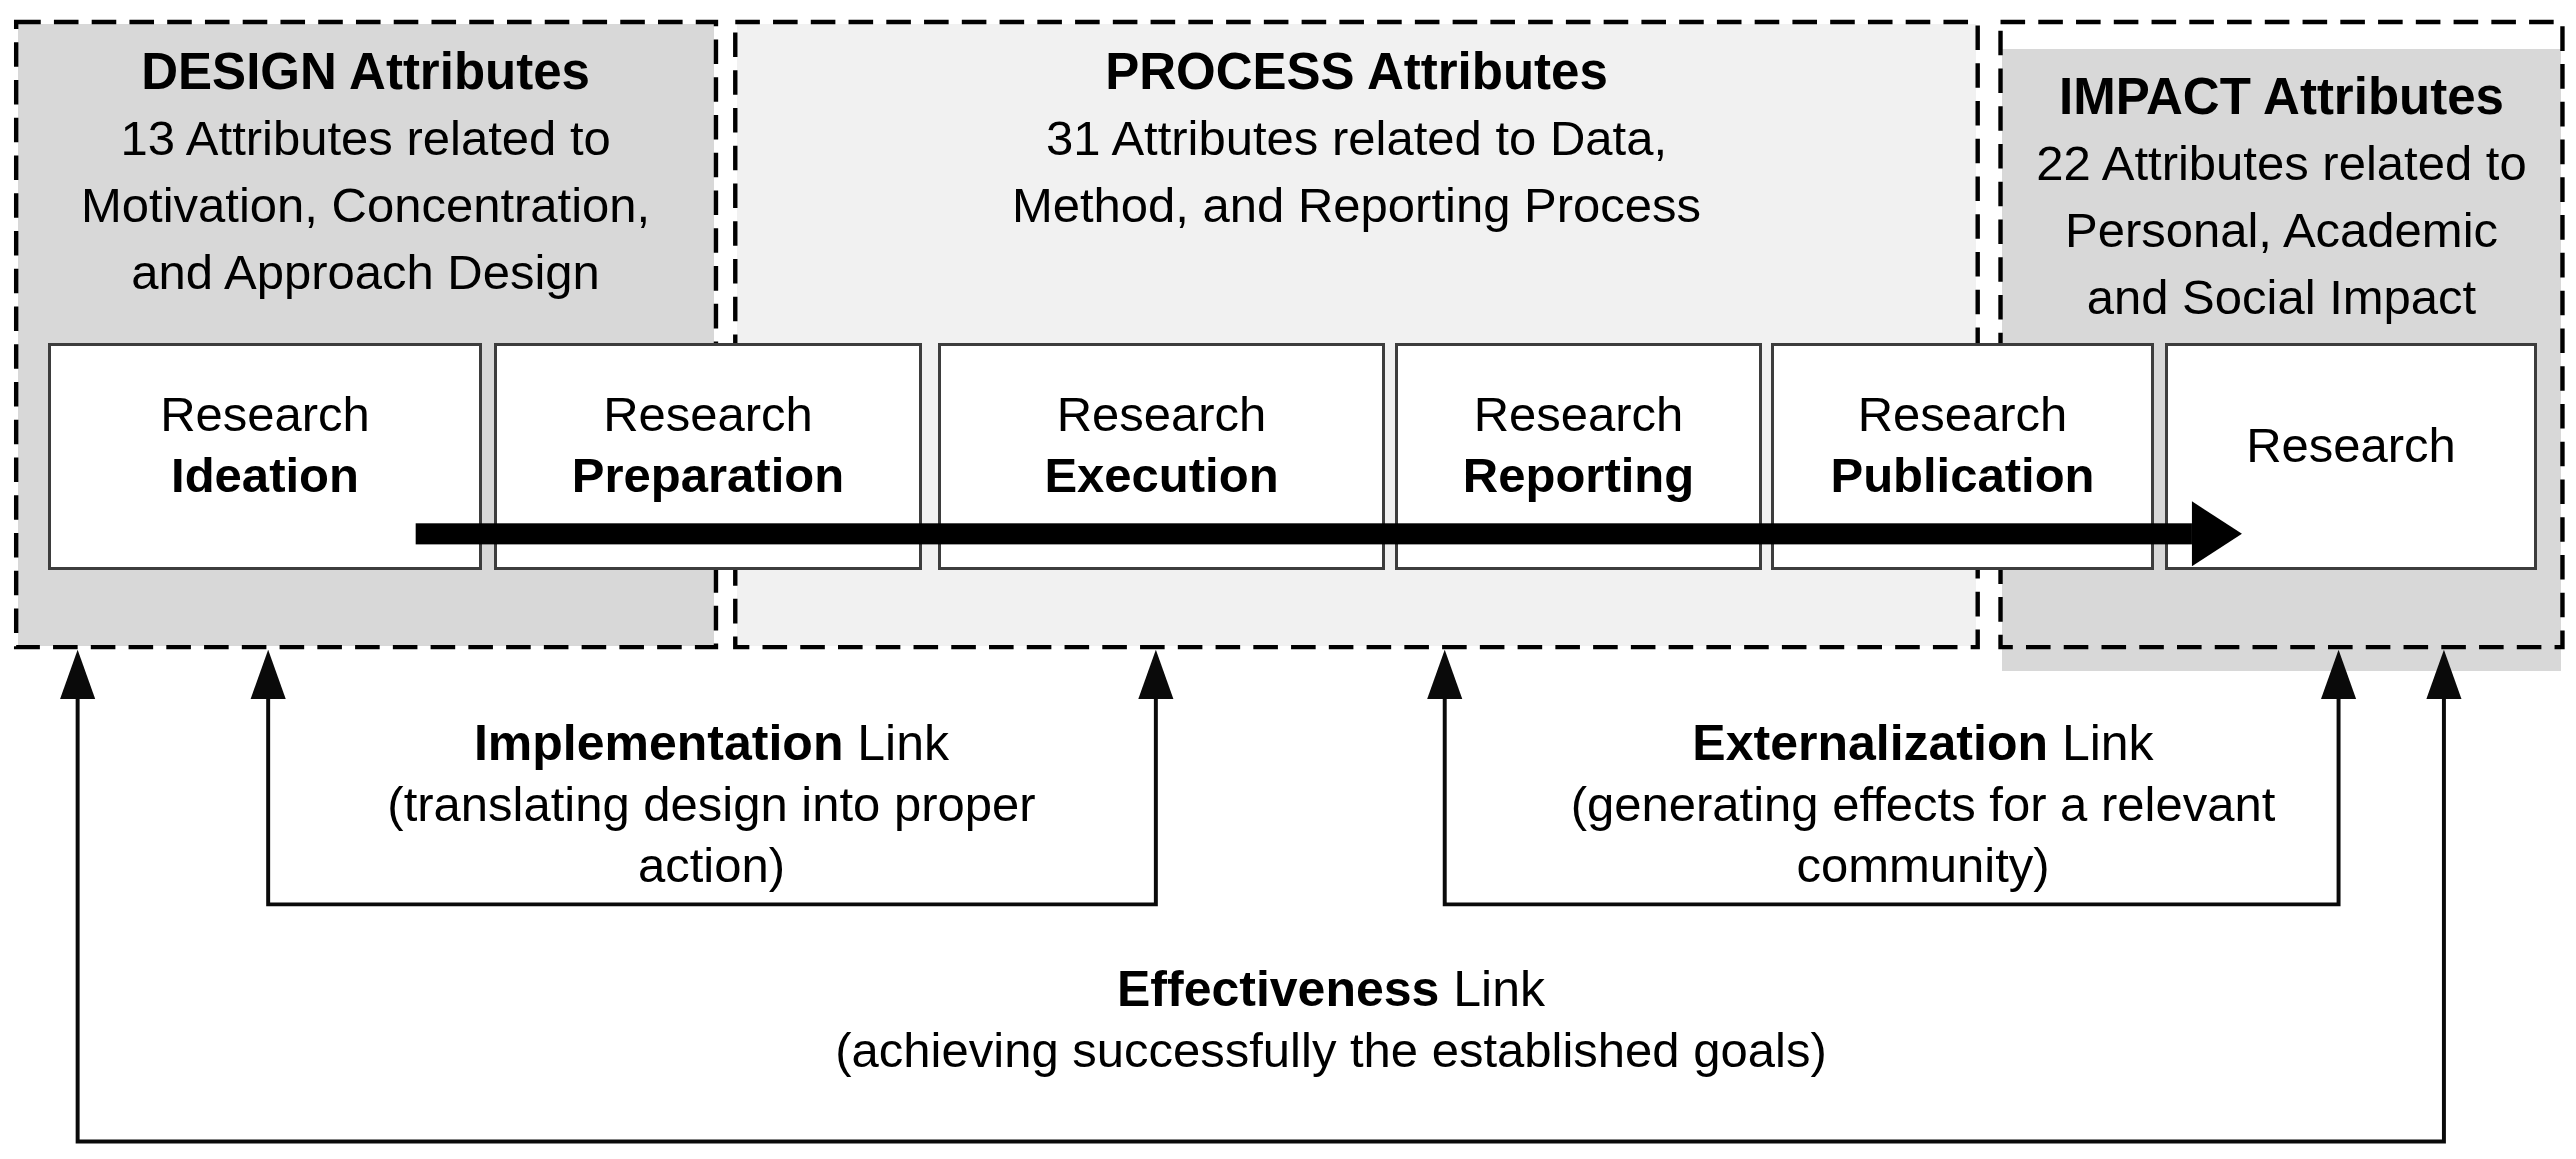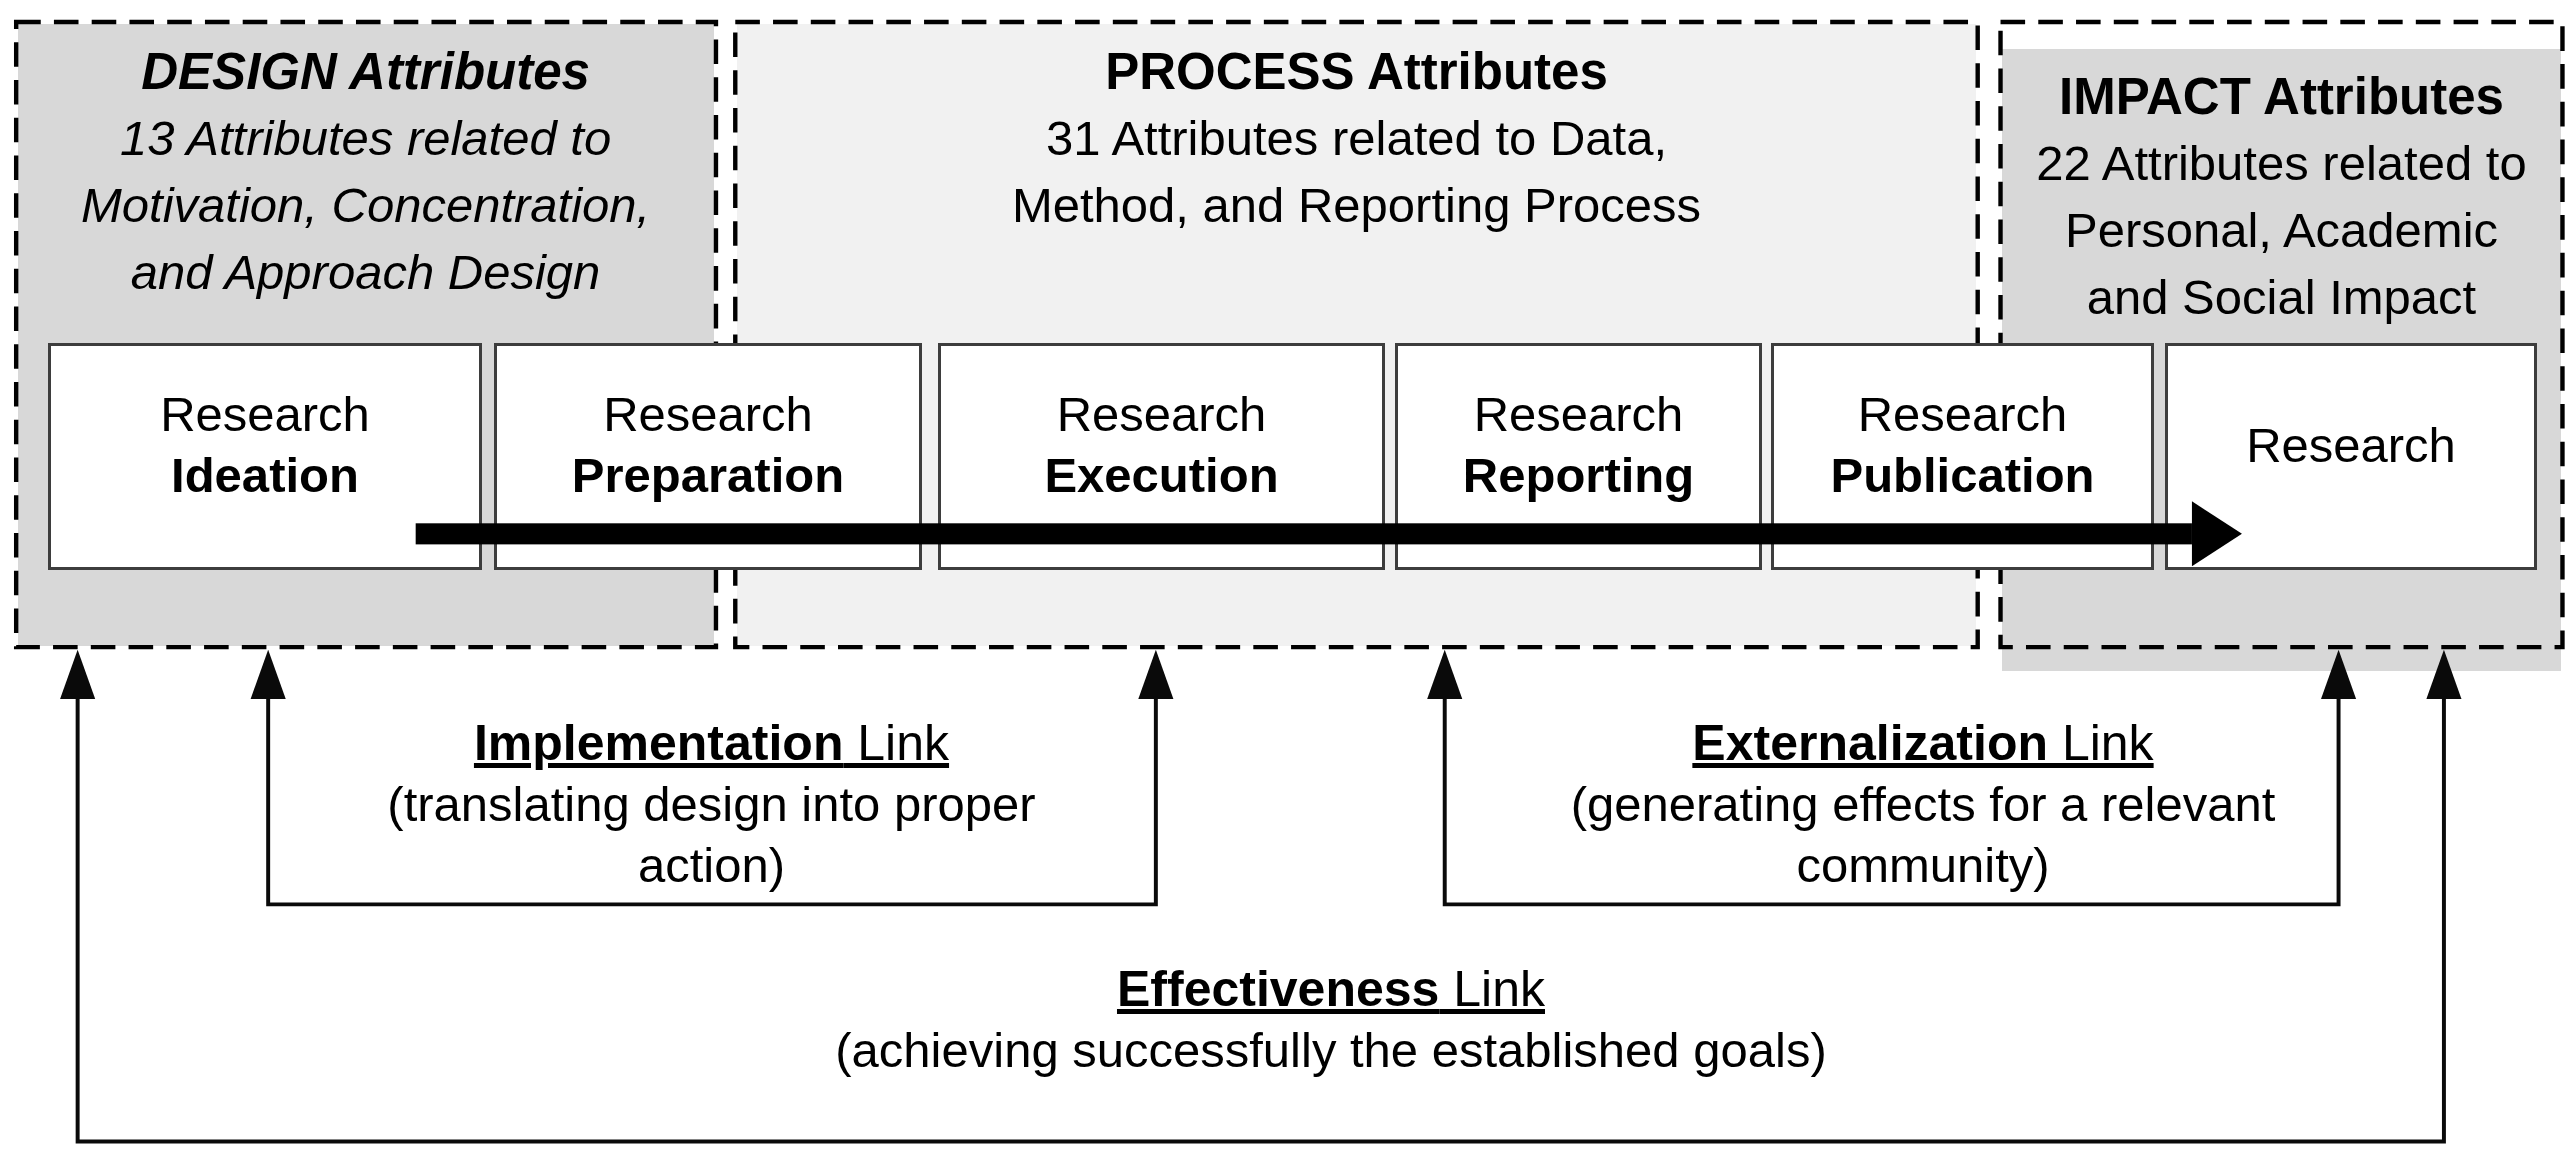--- a/index.html
+++ b/index.html
@@ -19,21 +19,21 @@
   .canvas {
     position: relative;
     width: 2576px;
     height: 1159px;
     background: #ffffff;
     overflow: hidden;
   }
 
   
   .panel { position: absolute; z-index: 1; }
-  .panel.design  { left: 17.6px;   top: 24px; width: 696px;  height: 622px; background: var(--panel-fill-dark); font-style: italic; }
+  .panel.design  { left: 17.6px;   top: 24px; width: 696px;  height: 622px; background: var(--panel-fill-dark); }
   .panel.process { left: 737px;  top: 24px; width: 1239px; height: 622px; background: var(--panel-fill-light); }
   .panel.impact  { left: 2002px; top: 24px; width: 559px;  height: 622px; background: var(--panel-fill-dark); margin-top: 25px; }
 
   .panel-text {
     position: absolute;
     left: 0; right: 0; top: 14px;
     text-align: center;
     line-height: 67px;
     z-index: 2;
   }
@@ -63,21 +63,21 @@
   }
   .stage .stage-line2 { font-weight: 700; text-align: right; }
 
   
   .link-label {
     position: absolute;
     text-align: center;
     z-index: 5;
     line-height: 61px;
   }
-  .link-title { font-size: 50px; text-decoration: underline; }
+  .link-title { font-size: 50px; }
   .link-title .bold { font-weight: 700; }
   .link-desc { font-size: 49px; white-space: pre-line; }
 </style>
 </head>
 <body>
 
 <div class="canvas">
 
   <div class="panel design">
     <div class="panel-text">

